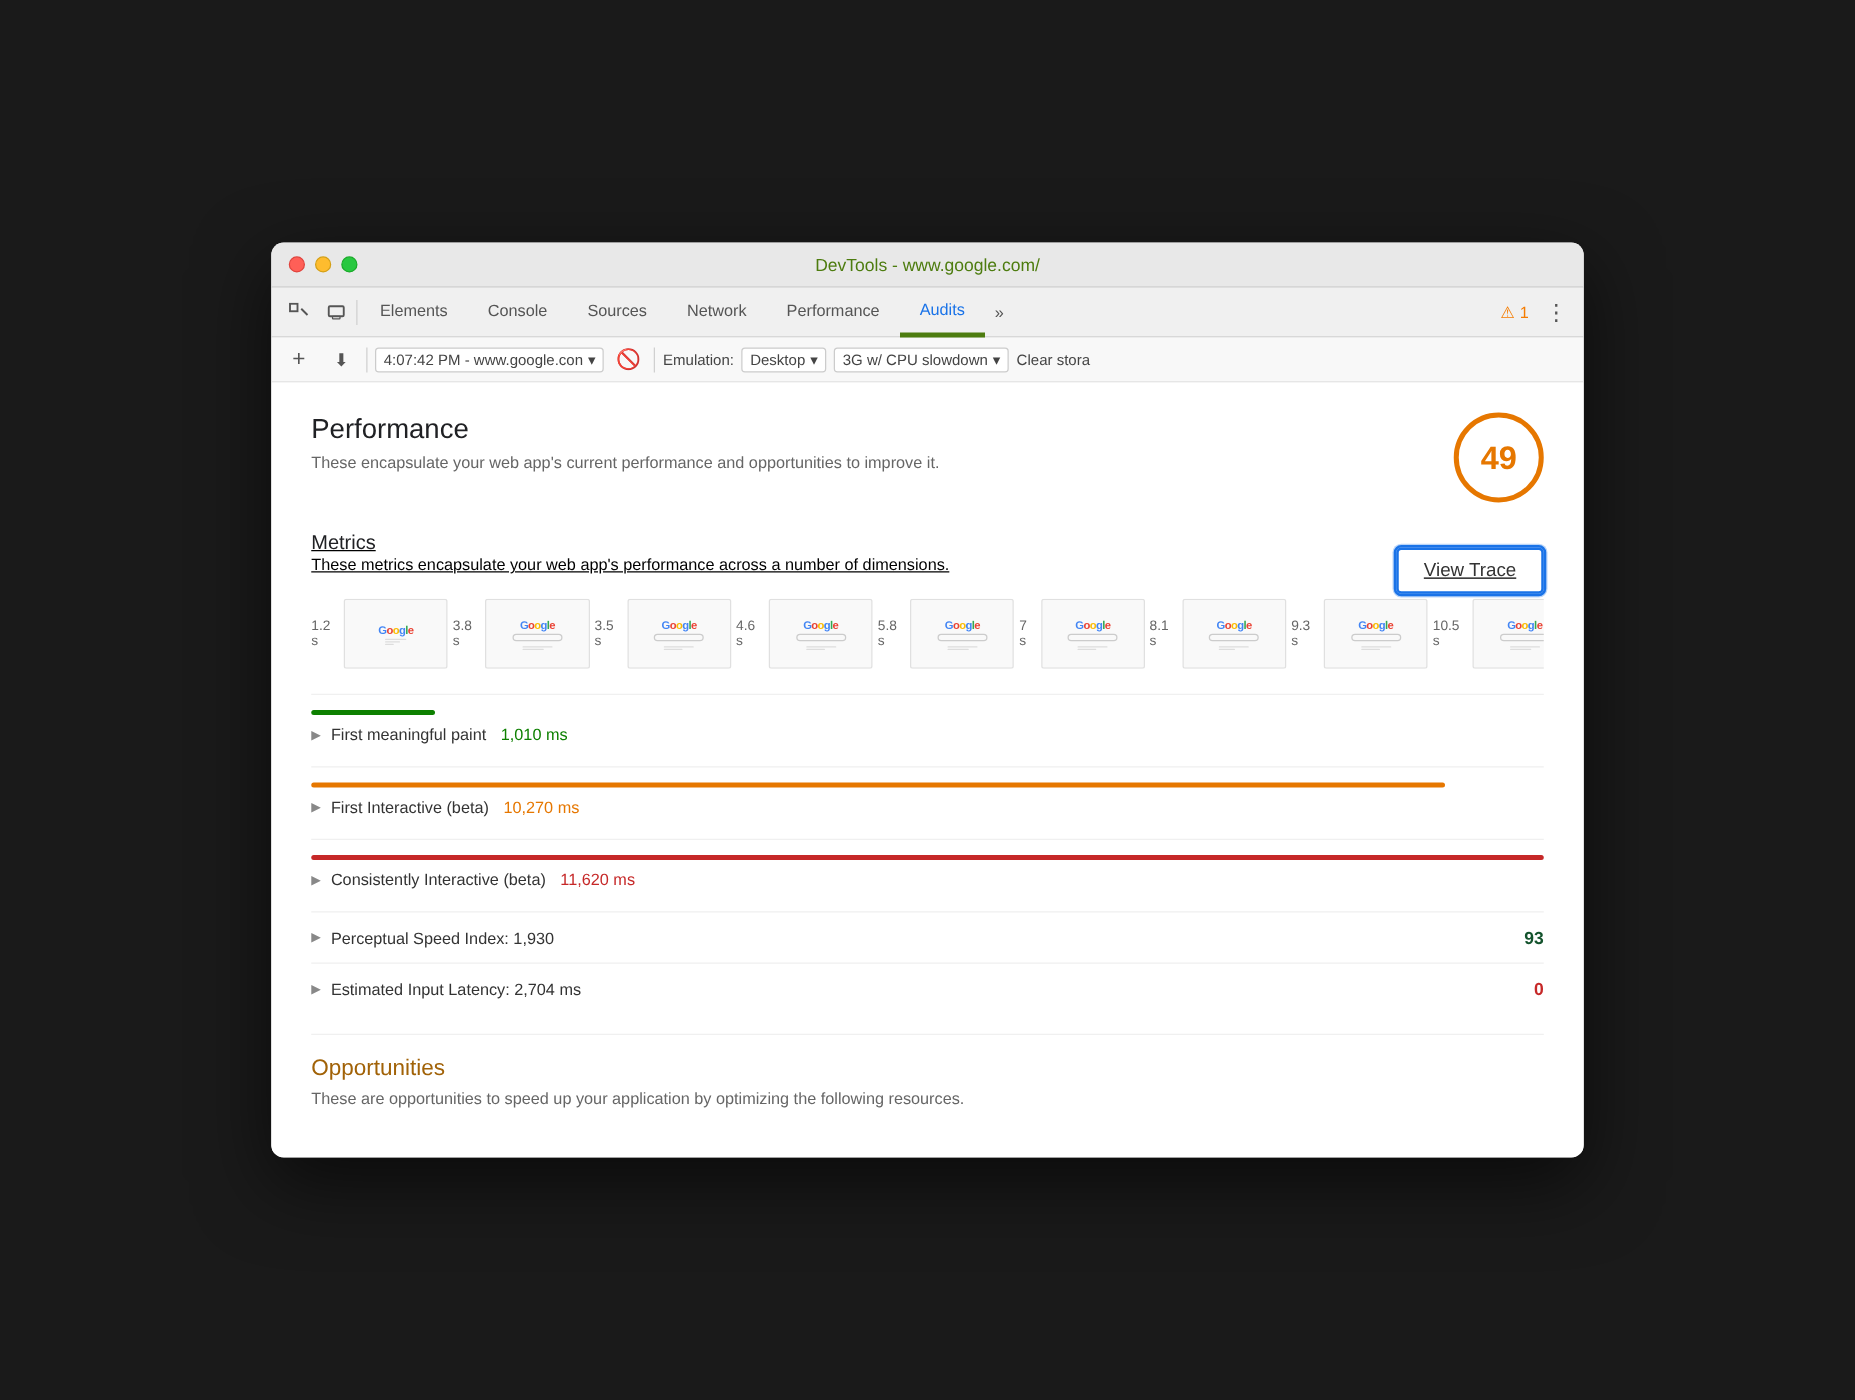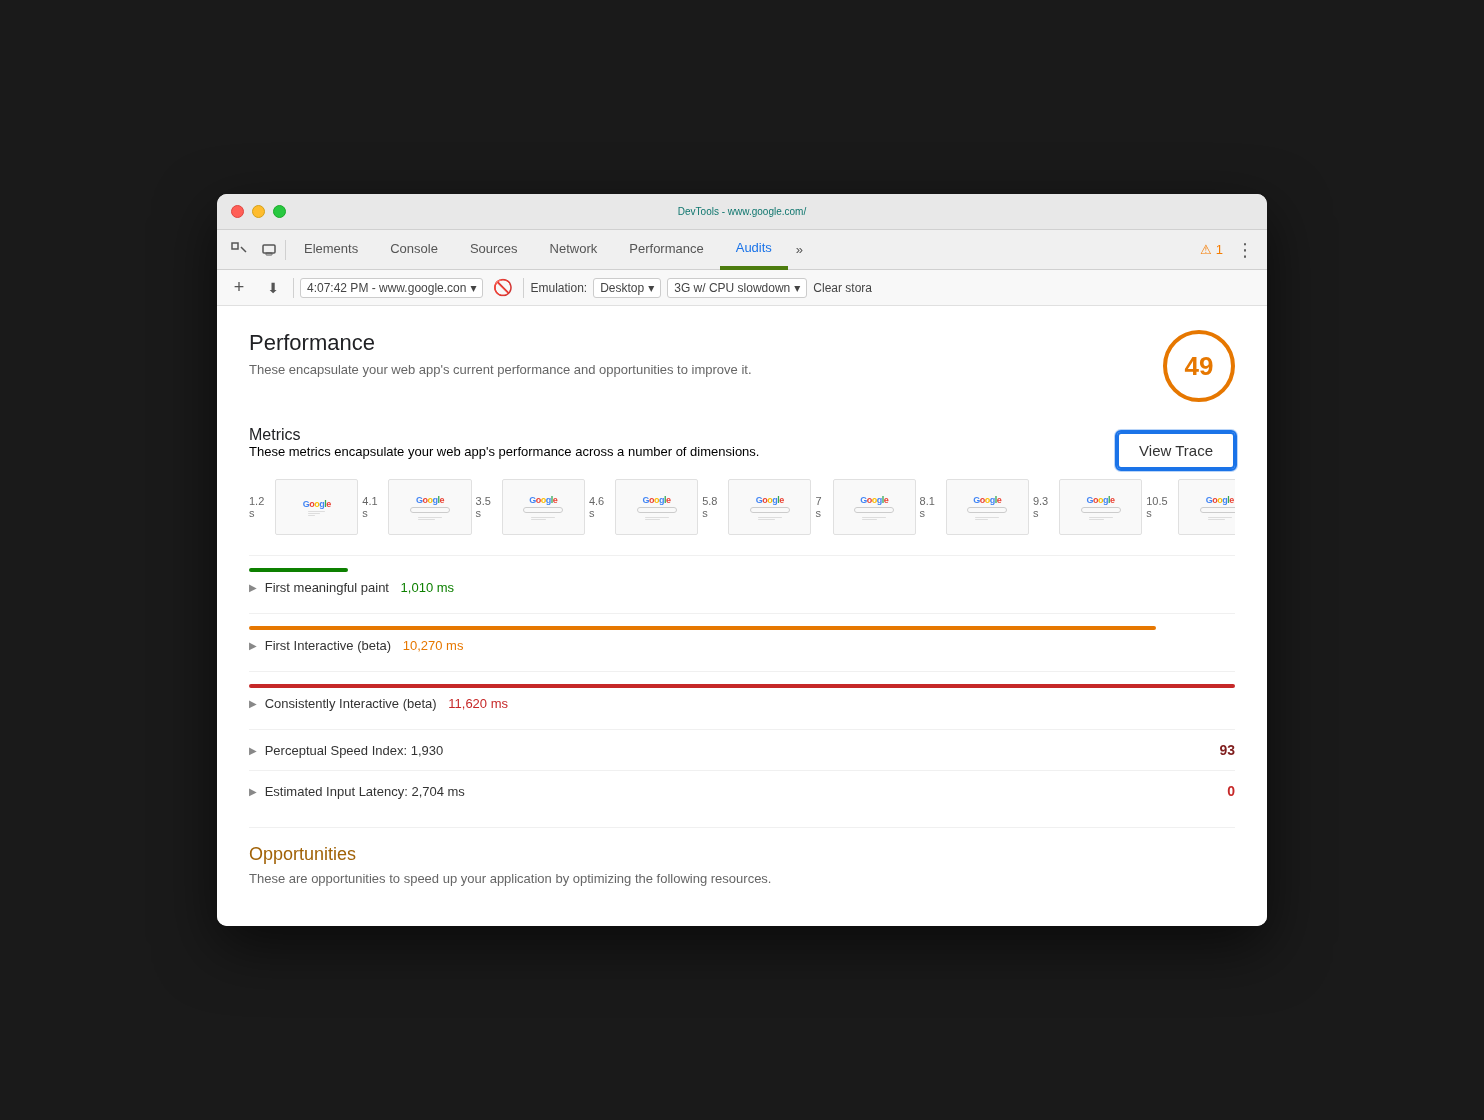--- a/index.html
+++ b/index.html
@@ -37,22 +37,22 @@
     .traffic-light {
       width: 13px;
       height: 13px;
       border-radius: 50%;
       cursor: pointer;
     }
     .tl-red { background: #ff5f57; border: 1px solid #e0443e; }
     .tl-yellow { background: #febc2e; border: 1px solid #d4a017; }
     .tl-green { background: #28c840; border: 1px solid #1aab29; }
     .titlebar-title {
-      font-size: 10px;
-      color: #0f766e;
+      font-size: 14px;
+      color: #4d7c0f;
       font-weight: 500;
     }
     .toolbar {
       background: #f0f0f0;
       border-bottom: 1px solid #d0d0d0;
       display: flex;
       align-items: center;
       height: 40px;
       padding: 0 8px;
       gap: 2px;
@@ -169,23 +169,24 @@
       font-size: 26px;
       font-weight: 700;
       color: #e67700;
       flex-shrink: 0;
     }
     .metrics-section {
       margin-bottom: 16px;
     }
     .metrics-header {
       display: flex;
-      align-items: center;
+      align-items: flex-end;
       justify-content: space-between;
       margin-bottom: 4px;
+      text-decoration: underline;
     }
     .metrics-title {
       font-size: 16px;
       font-weight: 500;
       color: #202124;
     }
     .metrics-desc {
       font-size: 13px;
       color: #000000;
       margin-bottom: 16px;
@@ -262,21 +263,21 @@
       cursor: pointer;
     }
     .metric-name {
       font-size: 13px;
       color: #333;
     }
     .metric-value-green { color: #0d8000; font-size: 13px; font-weight: 500; }
     .metric-value-orange { color: #e67700; font-size: 13px; font-weight: 500; }
     .metric-value-red { color: #c62828; font-size: 13px; font-weight: 500; }
     .metric-score { font-size: 14px; font-weight: 600; }
-    .metric-score-green { color: #7f1d1d; }
+    .metric-score-green { color: #14532d; }
     .metric-score-red { color: #c62828; }
     .opportunities-section {
       margin-top: 8px;
       padding-top: 16px;
       border-top: 1px solid #f0f0f0;
     }
     .opp-title {
       font-size: 18px;
       font-weight: 400;
       color: #a16207;
@@ -423,21 +424,21 @@
                 </div>
               <div class="thumb-tiny-lines">
                   <div class="tiny-line"></div>
                   <div class="tiny-line" style="width:70%;"></div>
                   <div class="tiny-line" style="width:40%;"></div>
                 </div>
             </div>
           </div>
         </div>
         <div class="filmstrip-item">
-          <span class="filmstrip-time">4.1 s</span>
+          <span class="filmstrip-time">3.8 s</span>
           <div class="filmstrip-thumb">
             <div style="display:flex;flex-direction:column;align-items:center;gap:2px;">
               <div class="google-colored">
                   <span class="g-blue">G</span>
                   <span class="g-red">o</span>
                   <span class="g-yellow">o</span>
                   <span class="g-blue">g</span>
                   <span class="g-green">l</span>
                   <span class="g-red">e</span>
                 </div>

